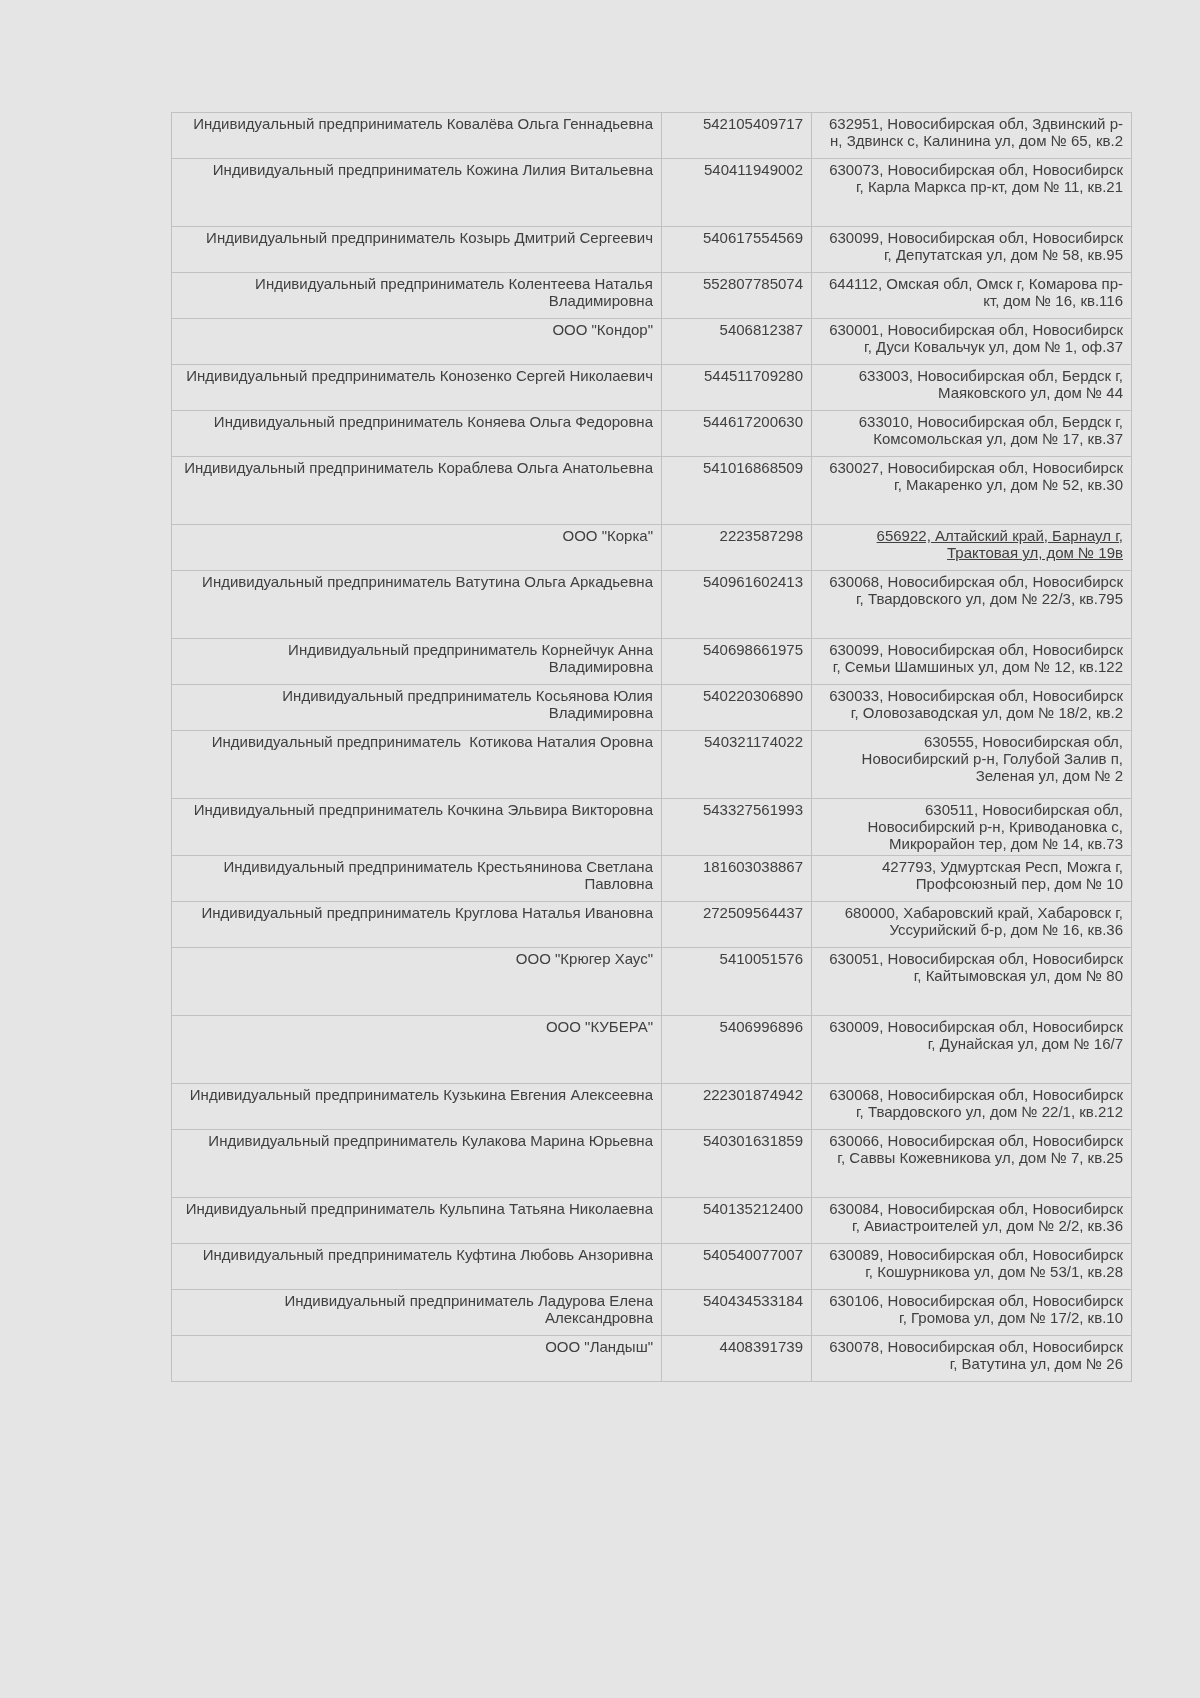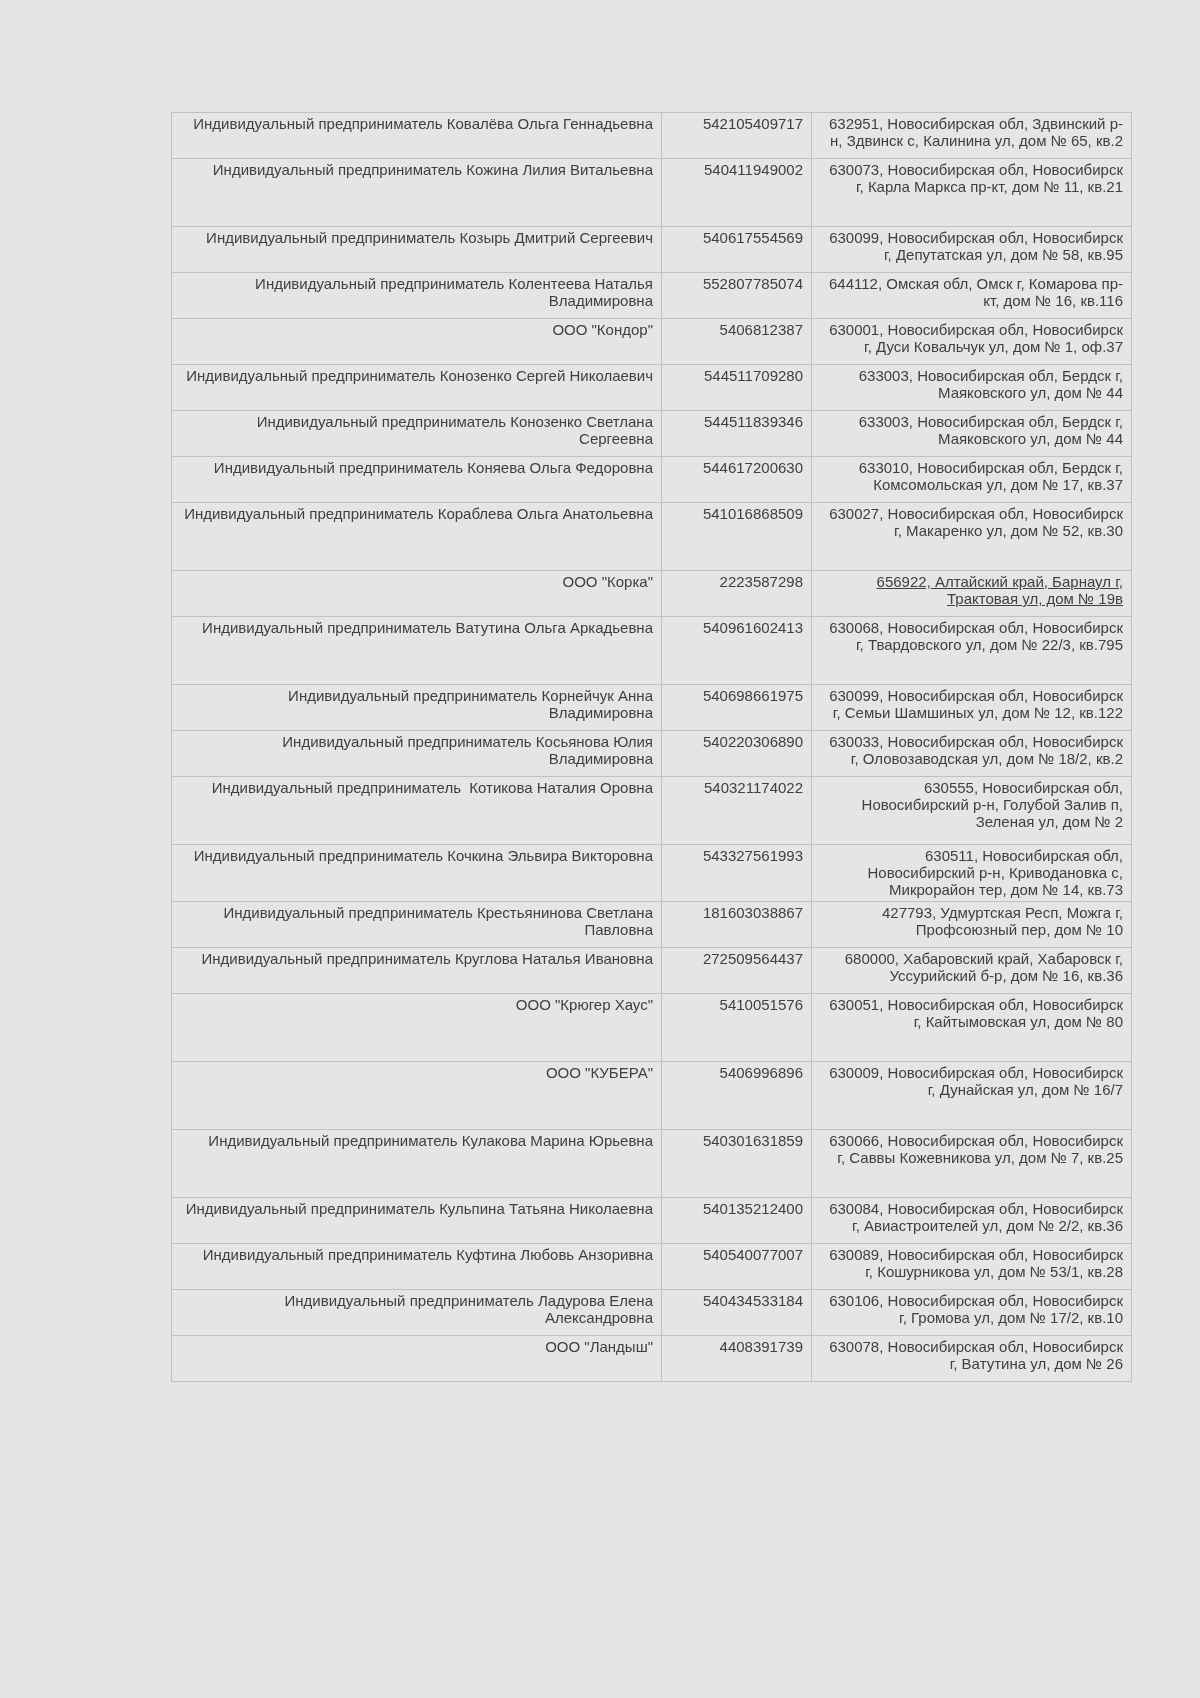--- a/index.html
+++ b/index.html
@@ -82,25 +82,20 @@
           <td class="name-cell" style="border-color: rgb(193, 193, 193);">ООО "Кондор"</td>
           <td class="inn-cell" style="border-color: rgb(193, 193, 193);">5406812387</td>
           <td class="address-cell" style="border-color: rgb(193, 193, 193);">630001, Новосибирская обл, Новосибирск г, Дуси Ковальчук ул, дом № 1, оф.37</td>
         </tr>
         <tr>
           <td class="name-cell" style="border-color: rgb(193, 193, 193);">Индивидуальный предприниматель Конозенко Сергей Николаевич</td>
           <td class="inn-cell" style="border-color: rgb(193, 193, 193);">544511709280</td>
           <td class="address-cell" style="border-color: rgb(193, 193, 193);">633003, Новосибирская обл, Бердск г, Маяковского ул, дом № 44</td>
         </tr>
         <tr>
-          <td class="name-cell" style="border-color: rgb(193, 193, 193);">Индивидуальный предприниматель Конозенко Светлана Сергеевна</td>
-          <td class="inn-cell" style="border-color: rgb(193, 193, 193);">544511839346</td>
-          <td class="address-cell" style="border-color: rgb(193, 193, 193);">633003, Новосибирская обл, Бердск г, Маяковского ул, дом № 44</td>
-        </tr>
-        <tr>
           <td class="name-cell" style="border-color: rgb(193, 193, 193);">Индивидуальный предприниматель Коняева Ольга Федоровна</td>
           <td class="inn-cell" style="border-color: rgb(193, 193, 193);">544617200630</td>
           <td class="address-cell" style="border-color: rgb(193, 193, 193);">633010, Новосибирская обл, Бердск г, Комсомольская ул, дом № 17, кв.37</td>
         </tr>
         <tr class="tall">
           <td class="name-cell" style="border-color: rgb(193, 193, 193);">Индивидуальный предприниматель Кораблева Ольга Анатольевна</td>
           <td class="inn-cell" style="border-color: rgb(193, 193, 193);">541016868509</td>
           <td class="address-cell" style="border-color: rgb(193, 193, 193);">630027, Новосибирская обл, Новосибирск г, Макаренко ул, дом № 52, кв.30</td>
         </tr>
         <tr>
@@ -146,20 +141,25 @@
         <tr class="tall">
           <td class="name-cell" style="border-color: rgb(193, 193, 193);">ООО "Крюгер Хаус"</td>
           <td class="inn-cell" style="border-color: rgb(193, 193, 193);">5410051576</td>
           <td class="address-cell" style="border-color: rgb(193, 193, 193);">630051, Новосибирская обл, Новосибирск г, Кайтымовская ул, дом № 80</td>
         </tr>
         <tr class="tall">
           <td class="name-cell" style="border-color: rgb(193, 193, 193);">ООО "КУБЕРА"</td>
           <td class="inn-cell" style="border-color: rgb(193, 193, 193);">5406996896</td>
           <td class="address-cell" style="border-color: rgb(193, 193, 193);">630009, Новосибирская обл, Новосибирск г, Дунайская ул, дом № 16/7</td>
         </tr>
+        <tr>
+          <td class="name-cell" style="border-color: rgb(193, 193, 193);">Индивидуальный предприниматель Кузькина Евгения Алексеевна</td>
+          <td class="inn-cell" style="border-color: rgb(193, 193, 193);">222301874942</td>
+          <td class="address-cell" style="border-color: rgb(193, 193, 193);">630068, Новосибирская обл, Новосибирск г, Твардовского ул, дом № 22/1, кв.212</td>
+        </tr>
         <tr class="tall">
           <td class="name-cell" style="border-color: rgb(193, 193, 193);">Индивидуальный предприниматель Кулакова Марина Юрьевна</td>
           <td class="inn-cell" style="border-color: rgb(193, 193, 193);">540301631859</td>
           <td class="address-cell" style="border-color: rgb(193, 193, 193);">630066, Новосибирская обл, Новосибирск г, Саввы Кожевникова ул, дом № 7, кв.25</td>
         </tr>
         <tr>
           <td class="name-cell" style="border-color: rgb(193, 193, 193);">Индивидуальный предприниматель Кульпина Татьяна Николаевна</td>
           <td class="inn-cell" style="border-color: rgb(193, 193, 193);">540135212400</td>
           <td class="address-cell" style="border-color: rgb(193, 193, 193);">630084, Новосибирская обл, Новосибирск г, Авиастроителей ул, дом № 2/2, кв.36</td>
         </tr>

